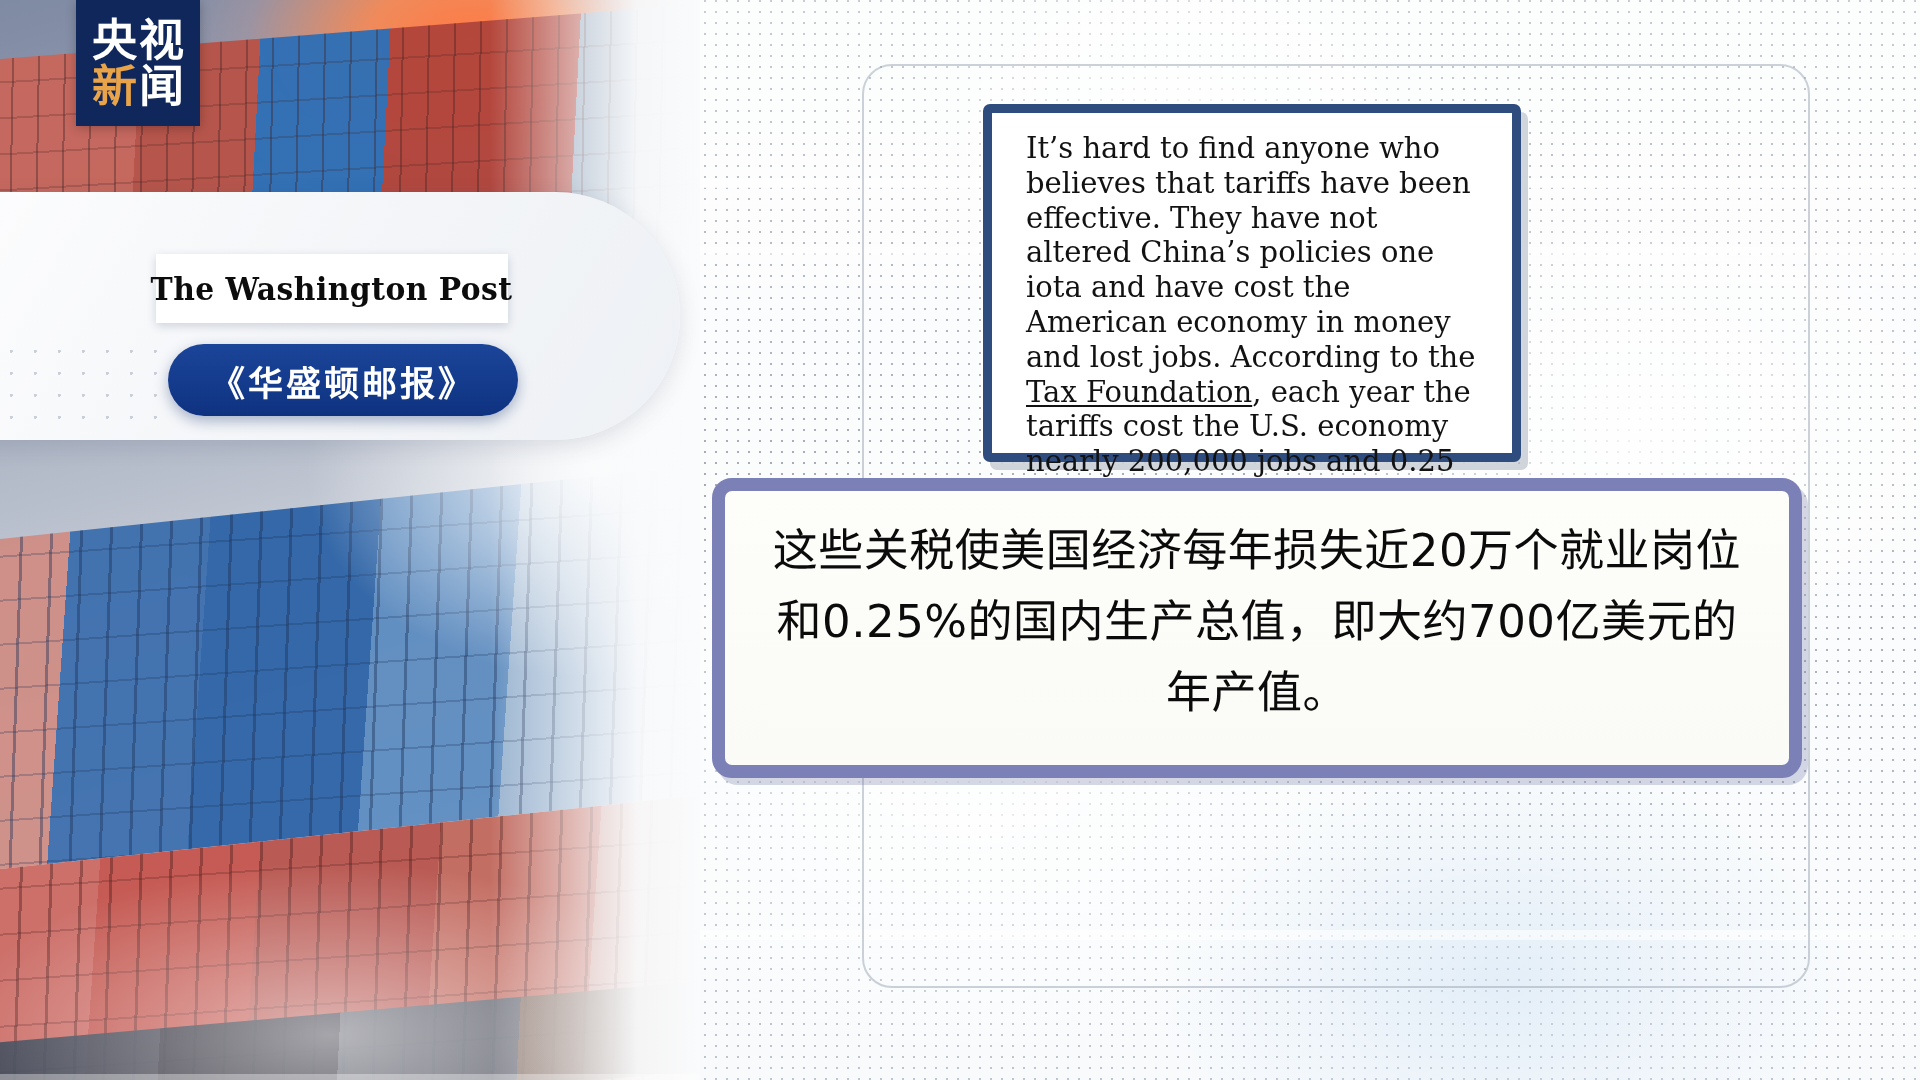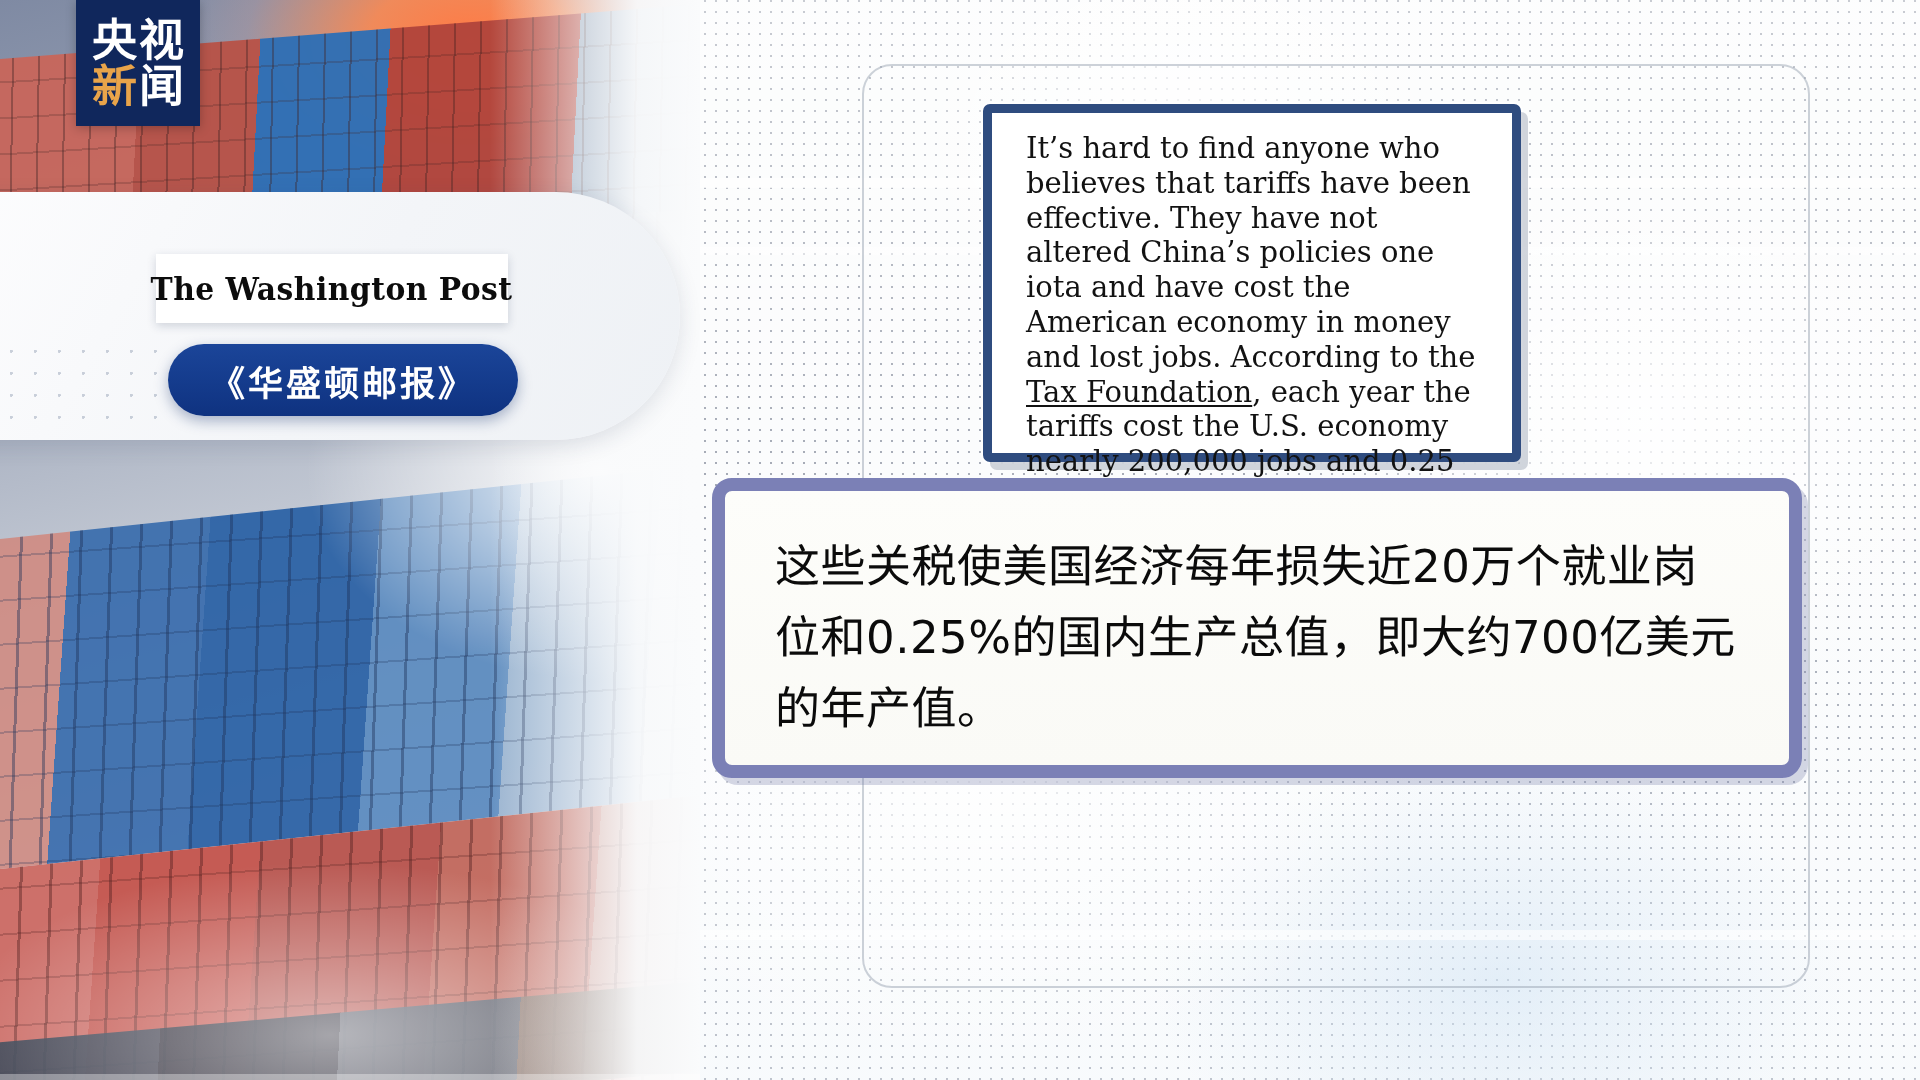--- a/index.html
+++ b/index.html
@@ -171,24 +171,24 @@
 
   
   .quote-cn{
     position:absolute;left:712px;top:478px;width:1090px;height:300px;
     background:linear-gradient(180deg,#fdfdfa 0%,#fafaf6 100%);
     border:13px solid #7b80b6;border-radius:20px;
     box-sizing:border-box;
     box-shadow:6px 7px 0 rgba(120,125,170,.30);
   }
   .quote-cn p{
-    margin:16px;padding:24px 34px 0 34px;
+    margin:0;padding:24px 34px 0 34px;
     font-family:"DejaVu Sans","Liberation Sans",sans-serif;
     font-size:45px;line-height:71px;color:#0b0b0b;font-weight:400;
-    letter-spacing:.5px;text-align:left;
+    letter-spacing:.5px;text-align:center;
   }
 
   
   .bottom-sliver{
     position:absolute;left:0;bottom:0;width:700px;height:6px;
     background:rgba(255,255,255,.35);
   }
 </style>
 </head>
 <body>

